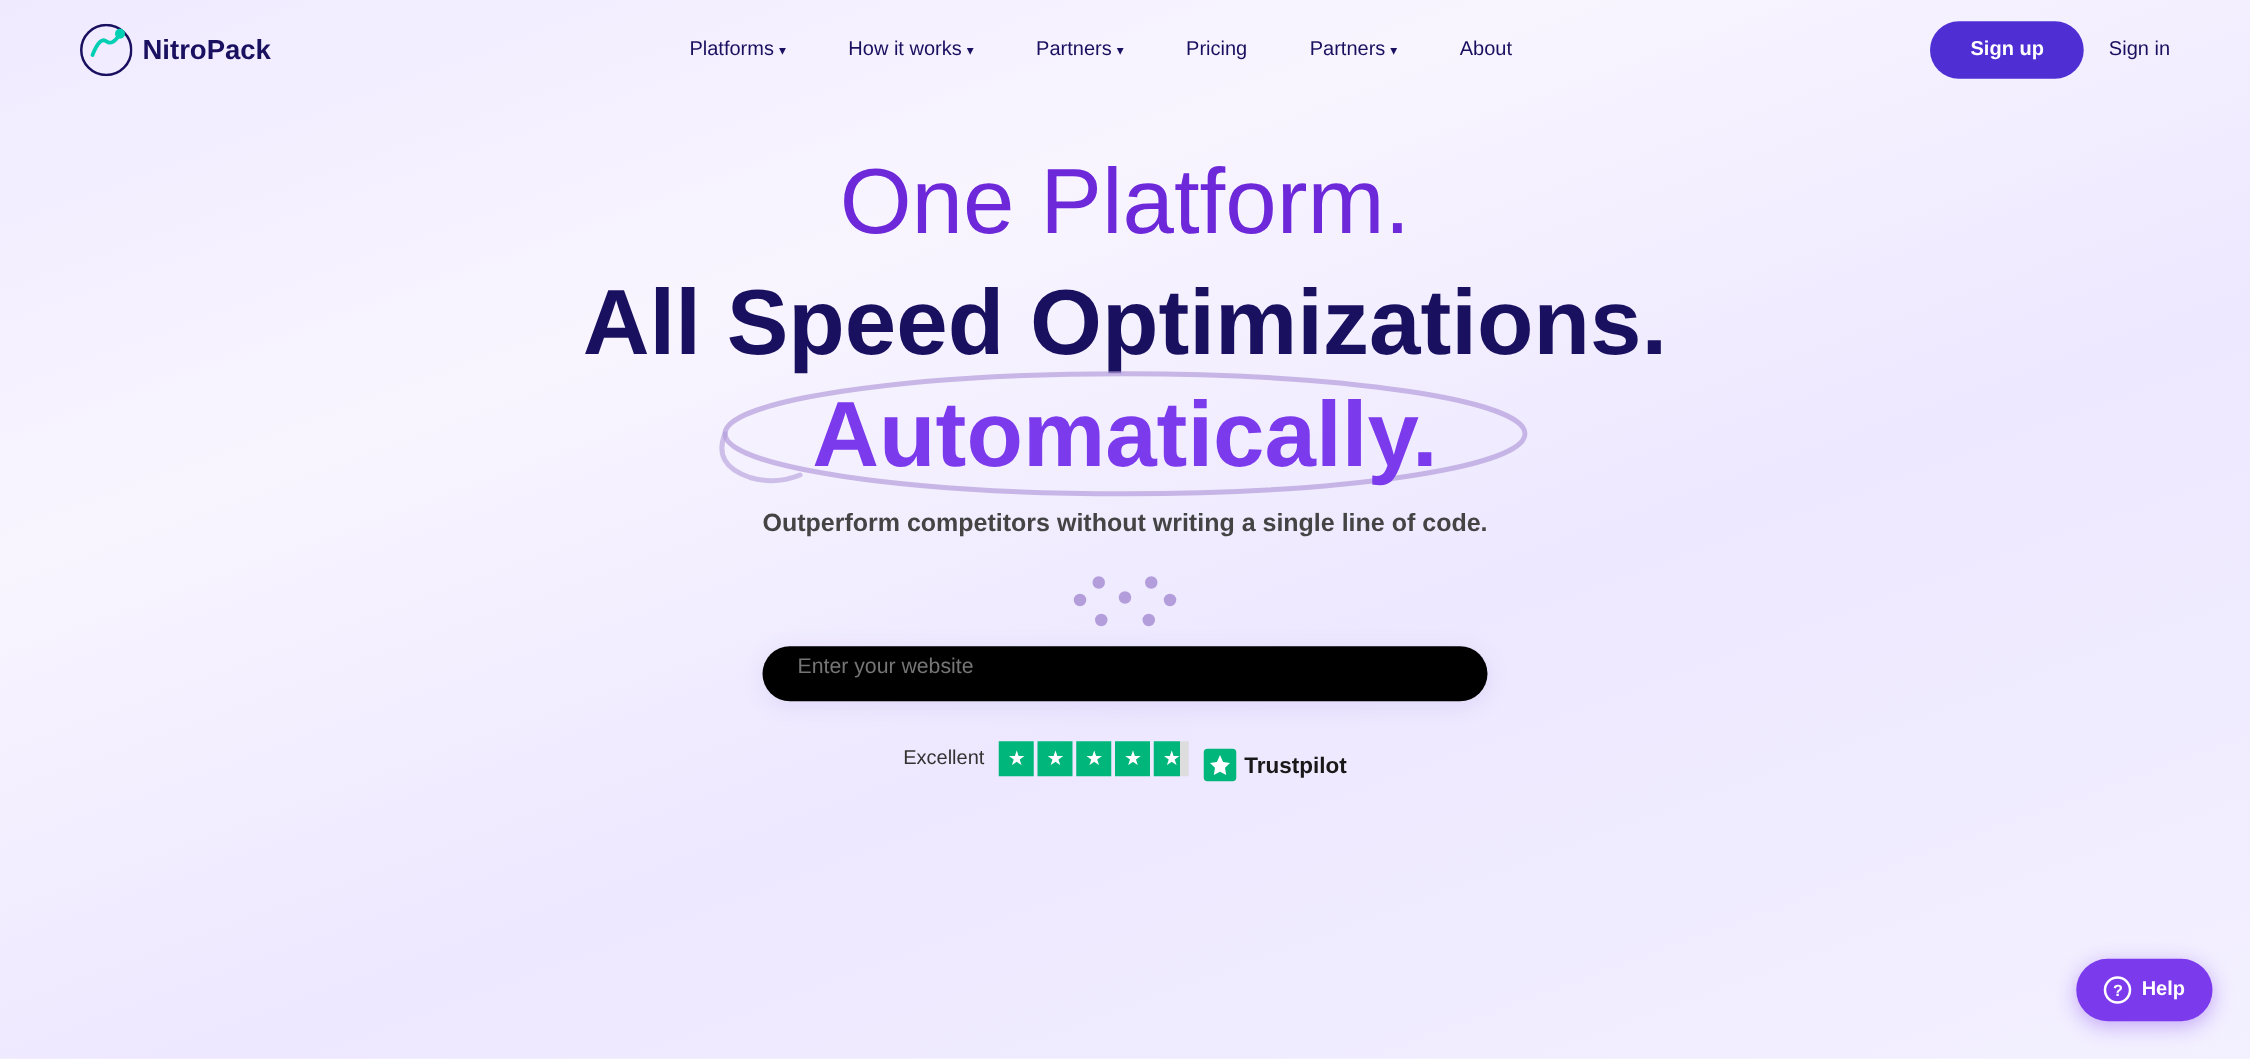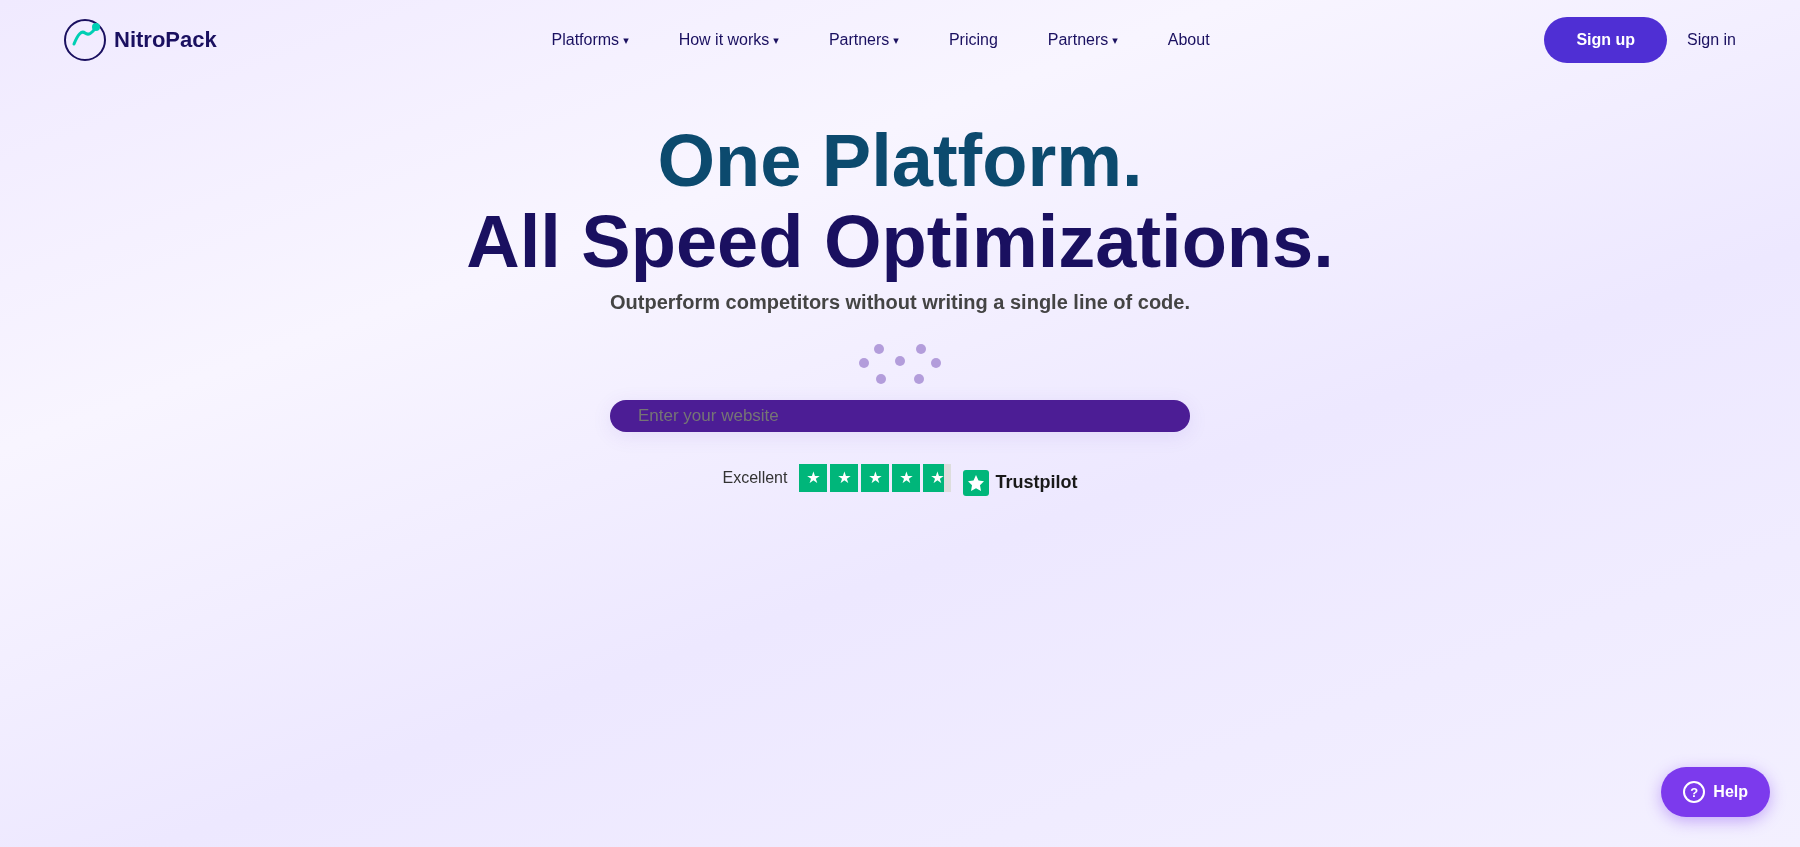--- a/index.html
+++ b/index.html
@@ -92,24 +92,24 @@
     .hero {
       display: flex;
       flex-direction: column;
       align-items: center;
       text-align: center;
       padding: 40px 20px 0;
     }
 
     .hero-headline {
       font-size: 74px;
-      font-weight: 700;
-      color: #0c4a6e;
+      font-weight: 400;
+      color: #6d28d9;
       line-height: 1.1;
-      margin-bottom: 0;
+      margin-bottom: 16px;
     }
 
     .hero-headline-line2 {
       font-size: 74px;
       font-weight: 900;
       color: #1a1060;
       line-height: 1.1;
       margin-bottom: 8px;
     }
 
@@ -164,23 +164,23 @@
       height: 10px;
       background: #b39ddb;
       border-radius: 50%;
       transform: rotate(0);
     }
 
     
     .input-bar {
       display: flex;
       align-items: center;
-      background: #4c1d95;
+      background: #000000;
       border-radius: 50px;
-      padding: 6px 6px 6px 28px;
+      padding: 6px 6px 18px 28px;
       width: 580px;
       box-shadow: 0 4px 20px rgba(100, 60, 200, 0.1);
       margin-bottom: 28px;
     }
 
     .input-bar input {
       flex: 1;
       border: none;
       outline: none;
       font-size: 17px;
@@ -335,20 +335,28 @@
   <div class="nav-actions">
     <button class="btn-signup">Sign up</button>
     <button class="btn-signin">Sign in</button>
   </div>
 </nav>
 
 <section class="hero">
   <h1 class="hero-headline">One Platform.</h1>
   <h1 class="hero-headline-line2">All Speed Optimizations.</h1>
 
+  <div class="hero-auto-wrapper">
+    <svg class="oval-circle" viewBox="0 0 680 110" fill="none" xmlns="http://www.w3.org/2000/svg">
+      <ellipse cx="340" cy="55" rx="320" ry="48" stroke="#b39ddb" stroke-width="4" fill="none" stroke-dasharray="0" opacity="0.7"></ellipse>
+
+      <path d="M20 55 Q10 80 40 90 Q60 96 80 88" stroke="#b39ddb" stroke-width="4" fill="none" stroke-linecap="round" opacity="0.6"></path>
+    </svg>
+    <h1 class="hero-auto">Automatically.</h1>
+  </div>
 
   <p class="hero-sub">Outperform competitors without writing a single line of code.</p>
 
   <div class="chevron-dots">
     <div class="chevron-row" style="margin-bottom:4px;">
       <div class="dot" style="transform: translateX(-10px) translateY(2px);"></div>
       <div class="dot" style="transform: translateX(10px) translateY(2px);"></div>
     </div>
     <div class="chevron-row" style="margin-bottom:4px;">
       <div class="dot" style="transform: translateX(-14px) translateY(2px);"></div>

